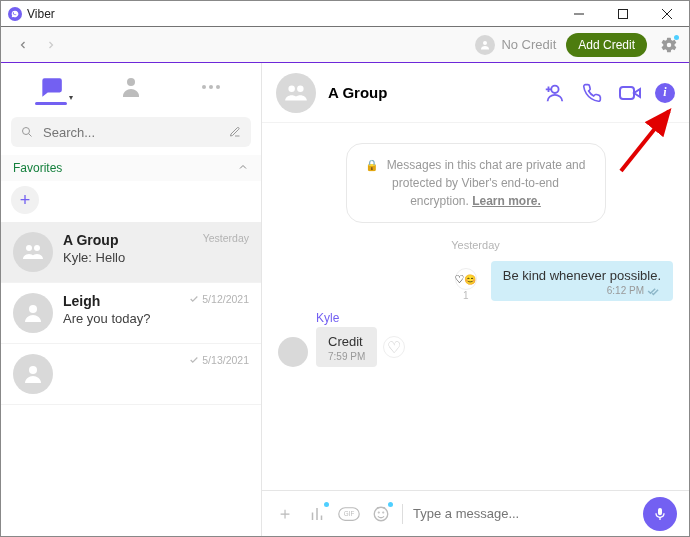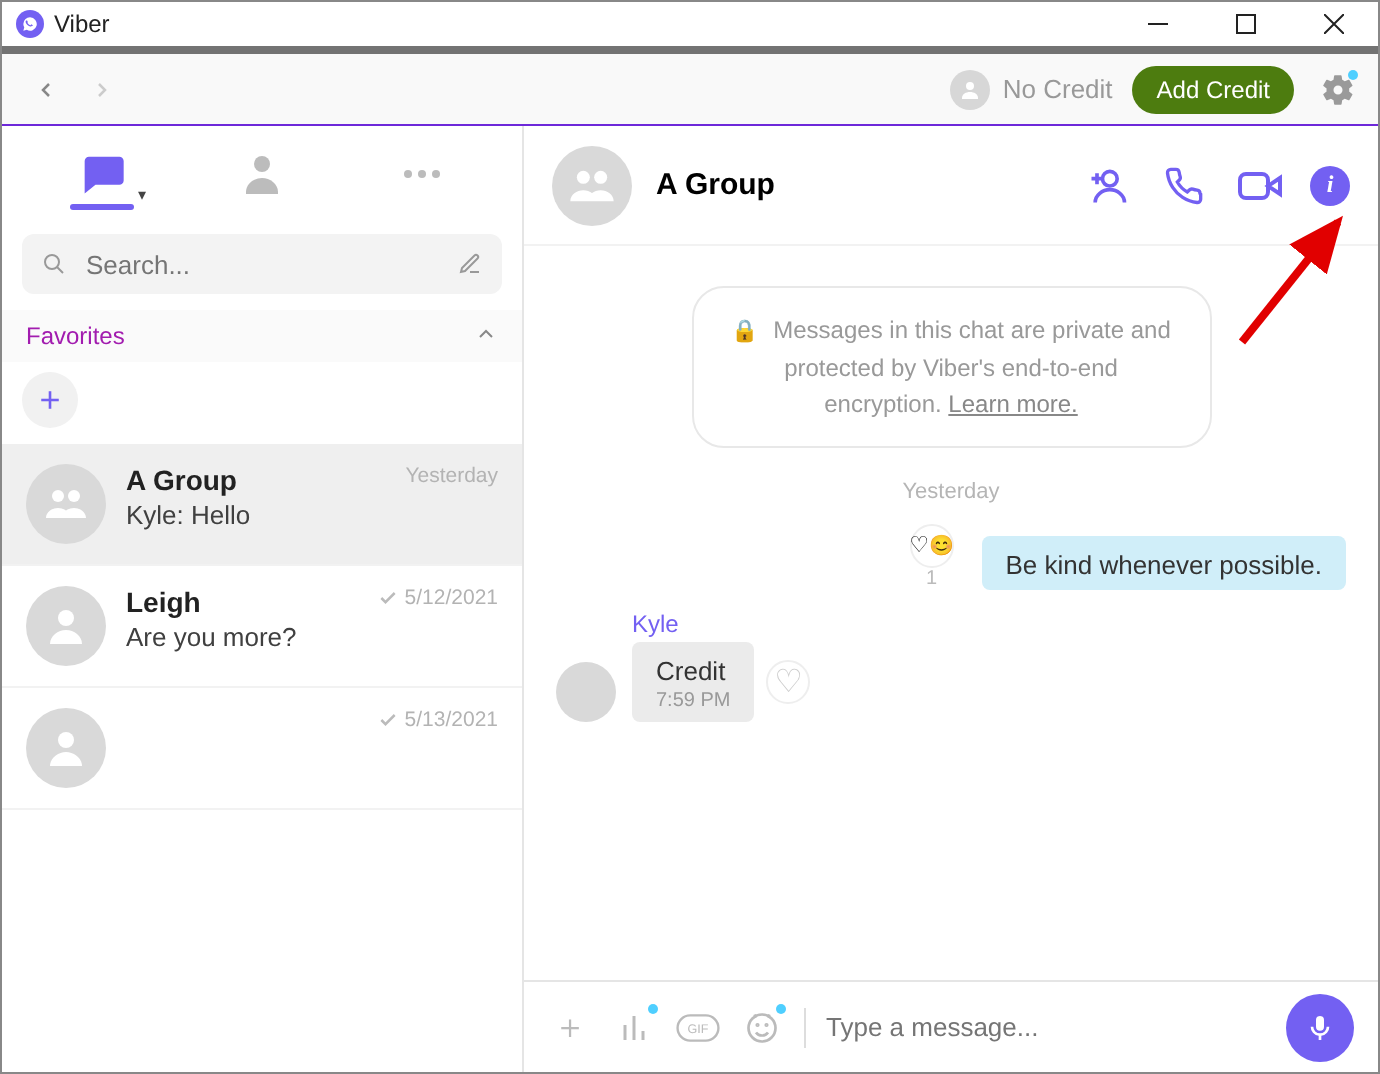--- a/index.html
+++ b/index.html
@@ -1,38 +1,38 @@
 <!DOCTYPE html>
 <html><head>
 <meta charset="utf-8">
 <style>
 * { margin:0; padding:0; box-sizing:border-box; font-family: -apple-system, BlinkMacSystemFont, "Segoe UI", Arial, sans-serif; }
 body { background:#fff; width:690px; height:537px; display:flex; flex-direction:column; border:1px solid #888; overflow:hidden; }
-.titlebar { height:26px; display:flex; align-items:center; background:#fff; border-bottom:4px solid #737373; font-size:12px; }
+.titlebar { height:26px; display:flex; align-items:center; background:#fff; border-bottom:1px solid #737373; font-size:12px; }
 .titlebar .logo { width:14px; height:14px; background:#7360f2; border-radius:50%; margin:0 5px 0 7px; display:flex; align-items:center; justify-content:center; }
 .titlebar .logo svg { width:8px; height:8px; fill:#fff; }
 .titlebar .title { flex:1; font-size:12px; color:#222; }
 .titlebar .winbtn { width:44px; height:100%; display:flex; align-items:center; justify-content:center; font-size:12px; color:#222; }
 .toolbar { height:36px; display:flex; align-items:center; border-bottom:1px solid #6d28d9; padding:0 8px; background:#f9f9f9; }
 .toolbar .navbtn { width:28px; height:28px; display:flex; align-items:center; justify-content:center; color:#666; border-radius:6px; }
 .toolbar .spacer { flex:1; }
 .profbtn { display:flex; align-items:center; gap:6px; margin-right:10px; color:#999; font-size:13px; }
 .profbtn .avatar-sm { width:20px; height:20px; background:#d7d7d7; border-radius:50%; display:flex; align-items:center; justify-content:center; }
 .addcredit { background:#4d7c0f; color:#fff; font-size:12px; padding:5px 12px; border-radius:14px; margin-right:10px; font-weight:500; }
 .gear { width:24px; height:24px; display:flex; align-items:center; justify-content:center; color:#888; position:relative; }
 .gear .dot { width:5px; height:5px; background:#4fcfff; border-radius:50%; position:absolute; top:2px; right:2px; }
 .main { flex:1; display:flex; overflow:hidden; }
 .sidebar { width:261px; border-right:1px solid #e5e5e5; display:flex; flex-direction:column; background:#fff; }
 .tabs { display:flex; align-items:center; height:48px; padding:0 10px; }
 .tabs .tab { flex:1; display:flex; align-items:center; justify-content:center; position:relative; }
 .tabs .tab.active::after { content:''; position:absolute; bottom:-5px; left:30%; right:30%; height:3px; background:#7360f2; border-radius:2px; }
 .tabs .caret { position:absolute; bottom:-2px; right:18px; font-size:8px; color:#444; }
 .search { margin:6px 10px 8px 10px; background:#f3f3f3; border-radius:6px; height:30px; display:flex; align-items:center; padding:0 10px; gap:10px; }
 .search input { flex:1; border:none; background:transparent; outline:none; font-size:13px; color:#666; }
-.favhdr { display:flex; align-items:flex-start; justify-content:space-between; padding:6px 12px; font-size:12px; color:#a21caf; background:#fafafa; }
+.favhdr { display:flex; align-items:flex-start; justify-content:space-between; padding:6px 12px; font-size:12px; color:#15803d; background:#fafafa; }
 .addfav { width:28px; height:28px; margin:5px 10px 8px 10px; background:#f1f1f1; border-radius:50%; display:flex; align-items:center; justify-content:center; color:#7360f2; font-size:18px; font-weight:300; }
 .chatlist { flex:1; overflow:auto; }
 .chatitem { display:flex; padding:10px 12px; gap:10px; border-bottom:1px solid #f2f2f2; position:relative; }
 .chatitem.active { background:#efefef; }
 .chatitem .avatar { width:40px; height:40px; background:#d9d9d9; border-radius:50%; display:flex; align-items:center; justify-content:center; color:#fff; flex-shrink:0; }
 .chatitem .body { flex:1; overflow:hidden; }
 .chatitem .name { font-size:14px; font-weight:600; color:#222; }
 .chatitem .preview { font-size:13px; color:#404040; margin-top:2px; white-space:nowrap; overflow:hidden; text-overflow:ellipsis; }
 .chatitem .time { font-size:10.5px; color:#b3b3b3; display:flex; align-items:center; gap:3px; position:absolute; right:12px; top:10px; }
 .chatarea { flex:1; display:flex; flex-direction:column; position:relative; background:#fff; }
@@ -40,21 +40,21 @@
 .chathdr .groupav { width:40px; height:40px; background:#d9d9d9; border-radius:50%; display:flex; align-items:center; justify-content:center; color:#fff; }
 .chathdr .ginfo { flex:1; }
 .chathdr .gname { font-size:15px; font-weight:600; }
 .chathdr .gmeta { font-size:12px; color:#7360f2; margin-top:1px; }
 .chathdr .actions { display:flex; gap:12px; align-items:center; }
 .chathdr .actbtn { width:26px; height:26px; display:flex; align-items:center; justify-content:center; color:#7360f2; }
 .chathdr .infobtn { width:20px; height:20px; background:#7360f2; color:#fff; border-radius:50%; display:flex; align-items:center; justify-content:center; font-size:12px; font-weight:600; font-family:serif; font-style:italic; }
 .msgs { flex:1; overflow:auto; padding:14px 16px; position:relative; }
 .enc-notice { max-width:260px; margin:6px auto 16px auto; border:1px solid #e8e8e8; border-radius:16px; padding:12px 16px; font-size:12px; color:#999; text-align:center; background:#fff; line-height:1.5; }
 .enc-notice .lock { font-size:11px; margin-right:4px; }
-.enc-notice a { color:#888; font-weight:400; text-decoration:underline; }
+.enc-notice a { color:#888; font-weight:700; text-decoration:underline; }
 .daysep { text-align:center; font-size:11px; color:#b5b5b5; margin:4px 0 10px 0; }
 .msgrow { display:flex; margin-bottom:10px; gap:8px; align-items:flex-end; }
 .msgrow.out { justify-content:flex-end; }
 .bubble { max-width:250px; border-radius:4px; padding:7px 12px 5px 12px; font-size:13px; position:relative; }
 .bubble.in { background:#ebebeb; color:#333; }
 .bubble.out { background:#d0eef9; color:#333; }
 .bubble .time { font-size:10px; color:#999; text-align:right; margin-top:2px; display:flex; justify-content:flex-end; align-items:center; gap:3px; }
 .sender { font-size:12px; color:#7360f2; font-weight:500; margin-bottom:2px; }
 .avm { width:30px; height:30px; background:#d9d9d9; border-radius:50%; flex-shrink:0; }
 .reactbubble { display:flex; flex-direction:column; align-items:center; margin-right:6px; font-size:10px; }
@@ -189,21 +189,21 @@
 
       <div class="chatitem">
         <div class="avatar">
           <svg width="24" height="24" viewBox="0 0 24 24" fill="#fff">
               <circle cx="12" cy="8" r="4"></circle>
               <path d="M4 21c0-4 4-7 8-7s8 3 8 7z"></path>
             </svg>
         </div>
         <div class="body">
           <div class="name">Leigh</div>
-          <div class="preview">Are you more?</div>
+          <div class="preview">Are you today?</div>
         </div>
         <div class="time">
           <svg width="10" height="10" viewBox="0 0 24 24" fill="none" stroke="#bbb" stroke-width="3">
               <path d="M4 12l5 5L20 6"></path>
             </svg>
           <span>5/12/2021</span>
         </div>
       </div>
 
       <div class="chatitem">
@@ -269,20 +269,27 @@
       <div class="msgrow out">
         <div class="reactbubble">
           <div class="reactcircle">
               <span>♡</span>
               <span style="font-size:10px;">😊</span>
             </div>
           <span style="color:#bbb;">1</span>
         </div>
         <div class="bubble out">
           <div>Be kind whenever possible.</div>
+          <div class="time">
+            <span>6:12 PM</span>
+            <svg width="14" height="10" viewBox="0 0 24 16" fill="none" stroke="#8db7c9" stroke-width="2.5">
+                <path d="M2 8l4 4L14 4"></path>
+                <path d="M9 12l2 2L19 6"></path>
+              </svg>
+          </div>
         </div>
       </div>
 
       <div class="msgrow">
         <div class="avm"></div>
         <div>
           <div class="sender">Kyle</div>
           <div style="display:flex;align-items:center;">
             <div class="bubble in">
               <div>Credit</div>

